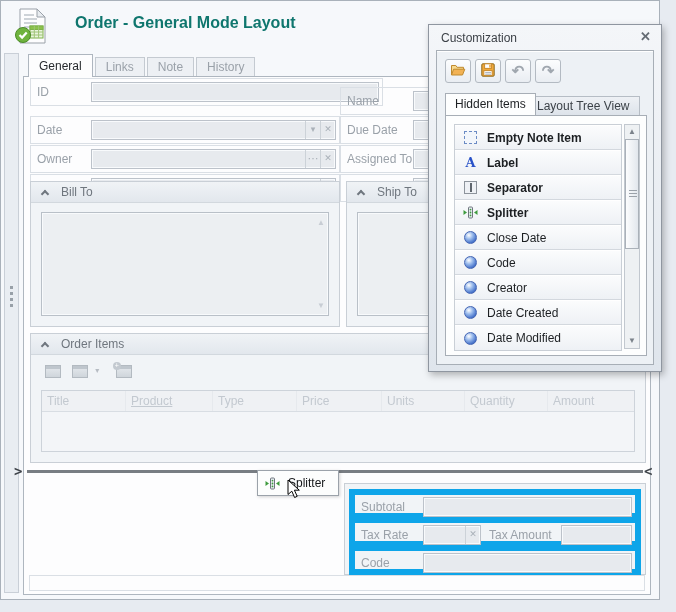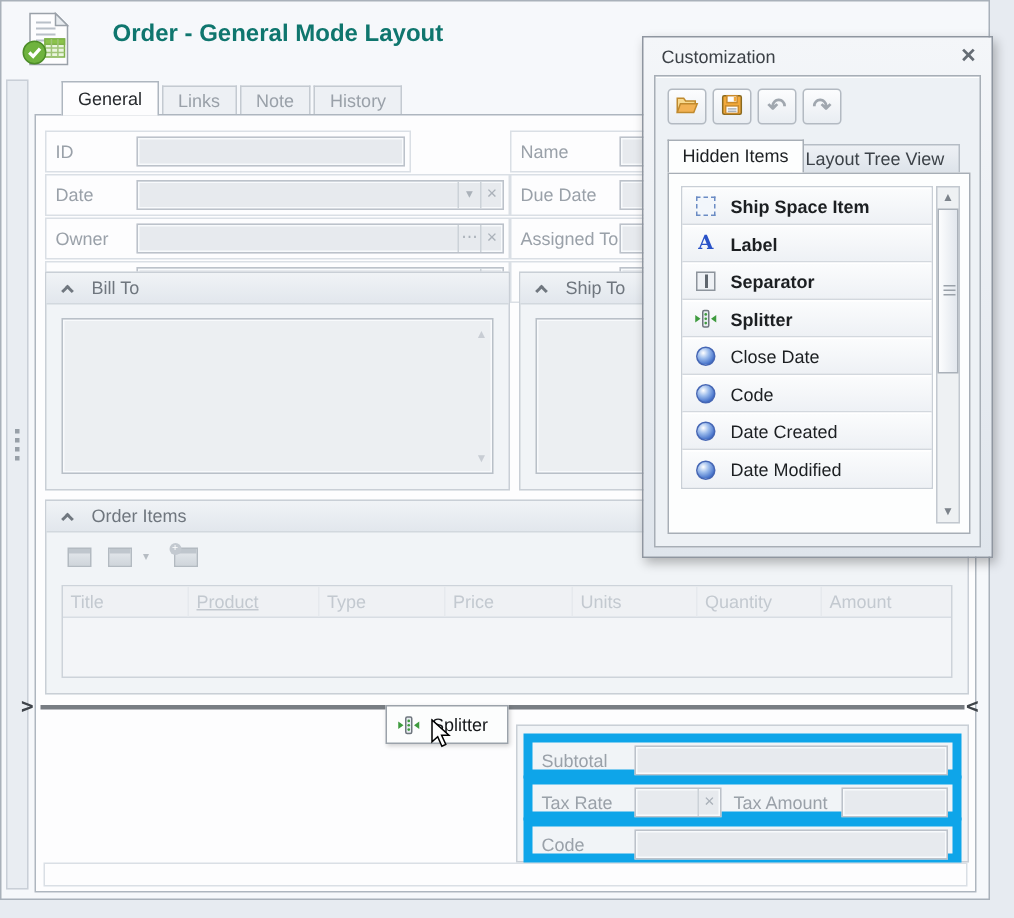--- a/index.html
+++ b/index.html
@@ -15,21 +15,21 @@
   .abs { position:absolute; }
 
   
   .window { left:0; top:0; width:660px; height:600px; background:#f6f8fb; border:1px solid #a9b1ba; }
   .app-title { left:74px; top:13px; font-size:16px; font-weight:bold; color:#0f766e; }
   .side-strip { left:3px; top:52px; width:15px; height:540px; background:#e9edf2; border:1px solid #c9cfd7; }
   .grip-dots { left:5px; top:232px; width:3px; }
   .grip-dots i { display:block; width:3px; height:3px; background:#98a0a8; margin-bottom:3px; }
 
   
-  .main-tabs { left:40px; top:53px; height:23px; display:flex; align-items:flex-end; }
+  .main-tabs { left:27px; top:53px; height:23px; display:flex; align-items:flex-end; }
   .mtab { border:1px solid #c4cad1; border-bottom:none; background:#edf0f4; color:#9aa1a9;
           height:20px; line-height:19px; padding:0 10px; margin-right:2px; }
   .mtab.active { border-color:#aeb6bf; background:#fdfdfe; color:#26292d; height:23px; line-height:22px;
           position:relative; z-index:3; }
 
   .tab-page { left:22px; top:75px; width:628px; height:519px; background:#fdfdfe; border:1px solid #aeb6bf; }
 
   
   .cell { position:absolute; border:1px solid #dadfe5; height:28px; }
   .cell .lbl { position:absolute; left:6px; top:0; line-height:26px; color:#9aa1a9; }
@@ -153,21 +153,21 @@
 
   <div class="abs main-tabs">
     <div class="mtab active">General</div>
     <div class="mtab">Links</div>
     <div class="mtab">Note</div>
     <div class="mtab">History</div>
   </div>
 
   <div class="abs tab-page">
 
-    <div class="cell" style="left:6px; top:10px; width:244px;">
+    <div class="cell" style="left:6px; top:1px; width:353px;">
       <span class="lbl">ID</span>
       <div class="ed" style="left:60px; right:3px;"></div>
     </div>
     <div class="cell" style="left:316px; top:10px; width:306px;">
       <span class="lbl">Name</span>
       <div class="ed" style="left:72px; right:3px;"></div>
     </div>
 
     <div class="cell" style="left:6px; top:39px; width:310px;">
       <span class="lbl">Date</span>
@@ -337,21 +337,21 @@
     <div class="dtab active" style="left:8px;">Hidden Items</div>
     <div class="dtab" style="left:90px;">Layout Tree View</div>
 
     <div class="dtab-content">
       <div class="dlist">
 
         <div class="ditem bold">
           <span class="icon16">
               <span class="empty-ic"></span>
             </span>
-          <span>Ship Space Item</span>
+          <span>Empty Note Item</span>
         </div>
         <div class="ditem bold">
           <span class="icon16">
               <span class="label-ic">A</span>
             </span>
           <span>Label</span>
         </div>
         <div class="ditem bold">
           <span class="icon16">
               <span class="sep-ic"></span>
@@ -380,20 +380,26 @@
         <div class="ditem">
           <span class="icon16">
               <span class="sphere"></span>
             </span>
           <span>Code</span>
         </div>
         <div class="ditem">
           <span class="icon16">
               <span class="sphere"></span>
             </span>
+          <span>Creator</span>
+        </div>
+        <div class="ditem">
+          <span class="icon16">
+              <span class="sphere"></span>
+            </span>
           <span>Date Created</span>
         </div>
         <div class="ditem">
           <span class="icon16">
               <span class="sphere"></span>
             </span>
           <span>Date Modified</span>
         </div>
       </div>
 

